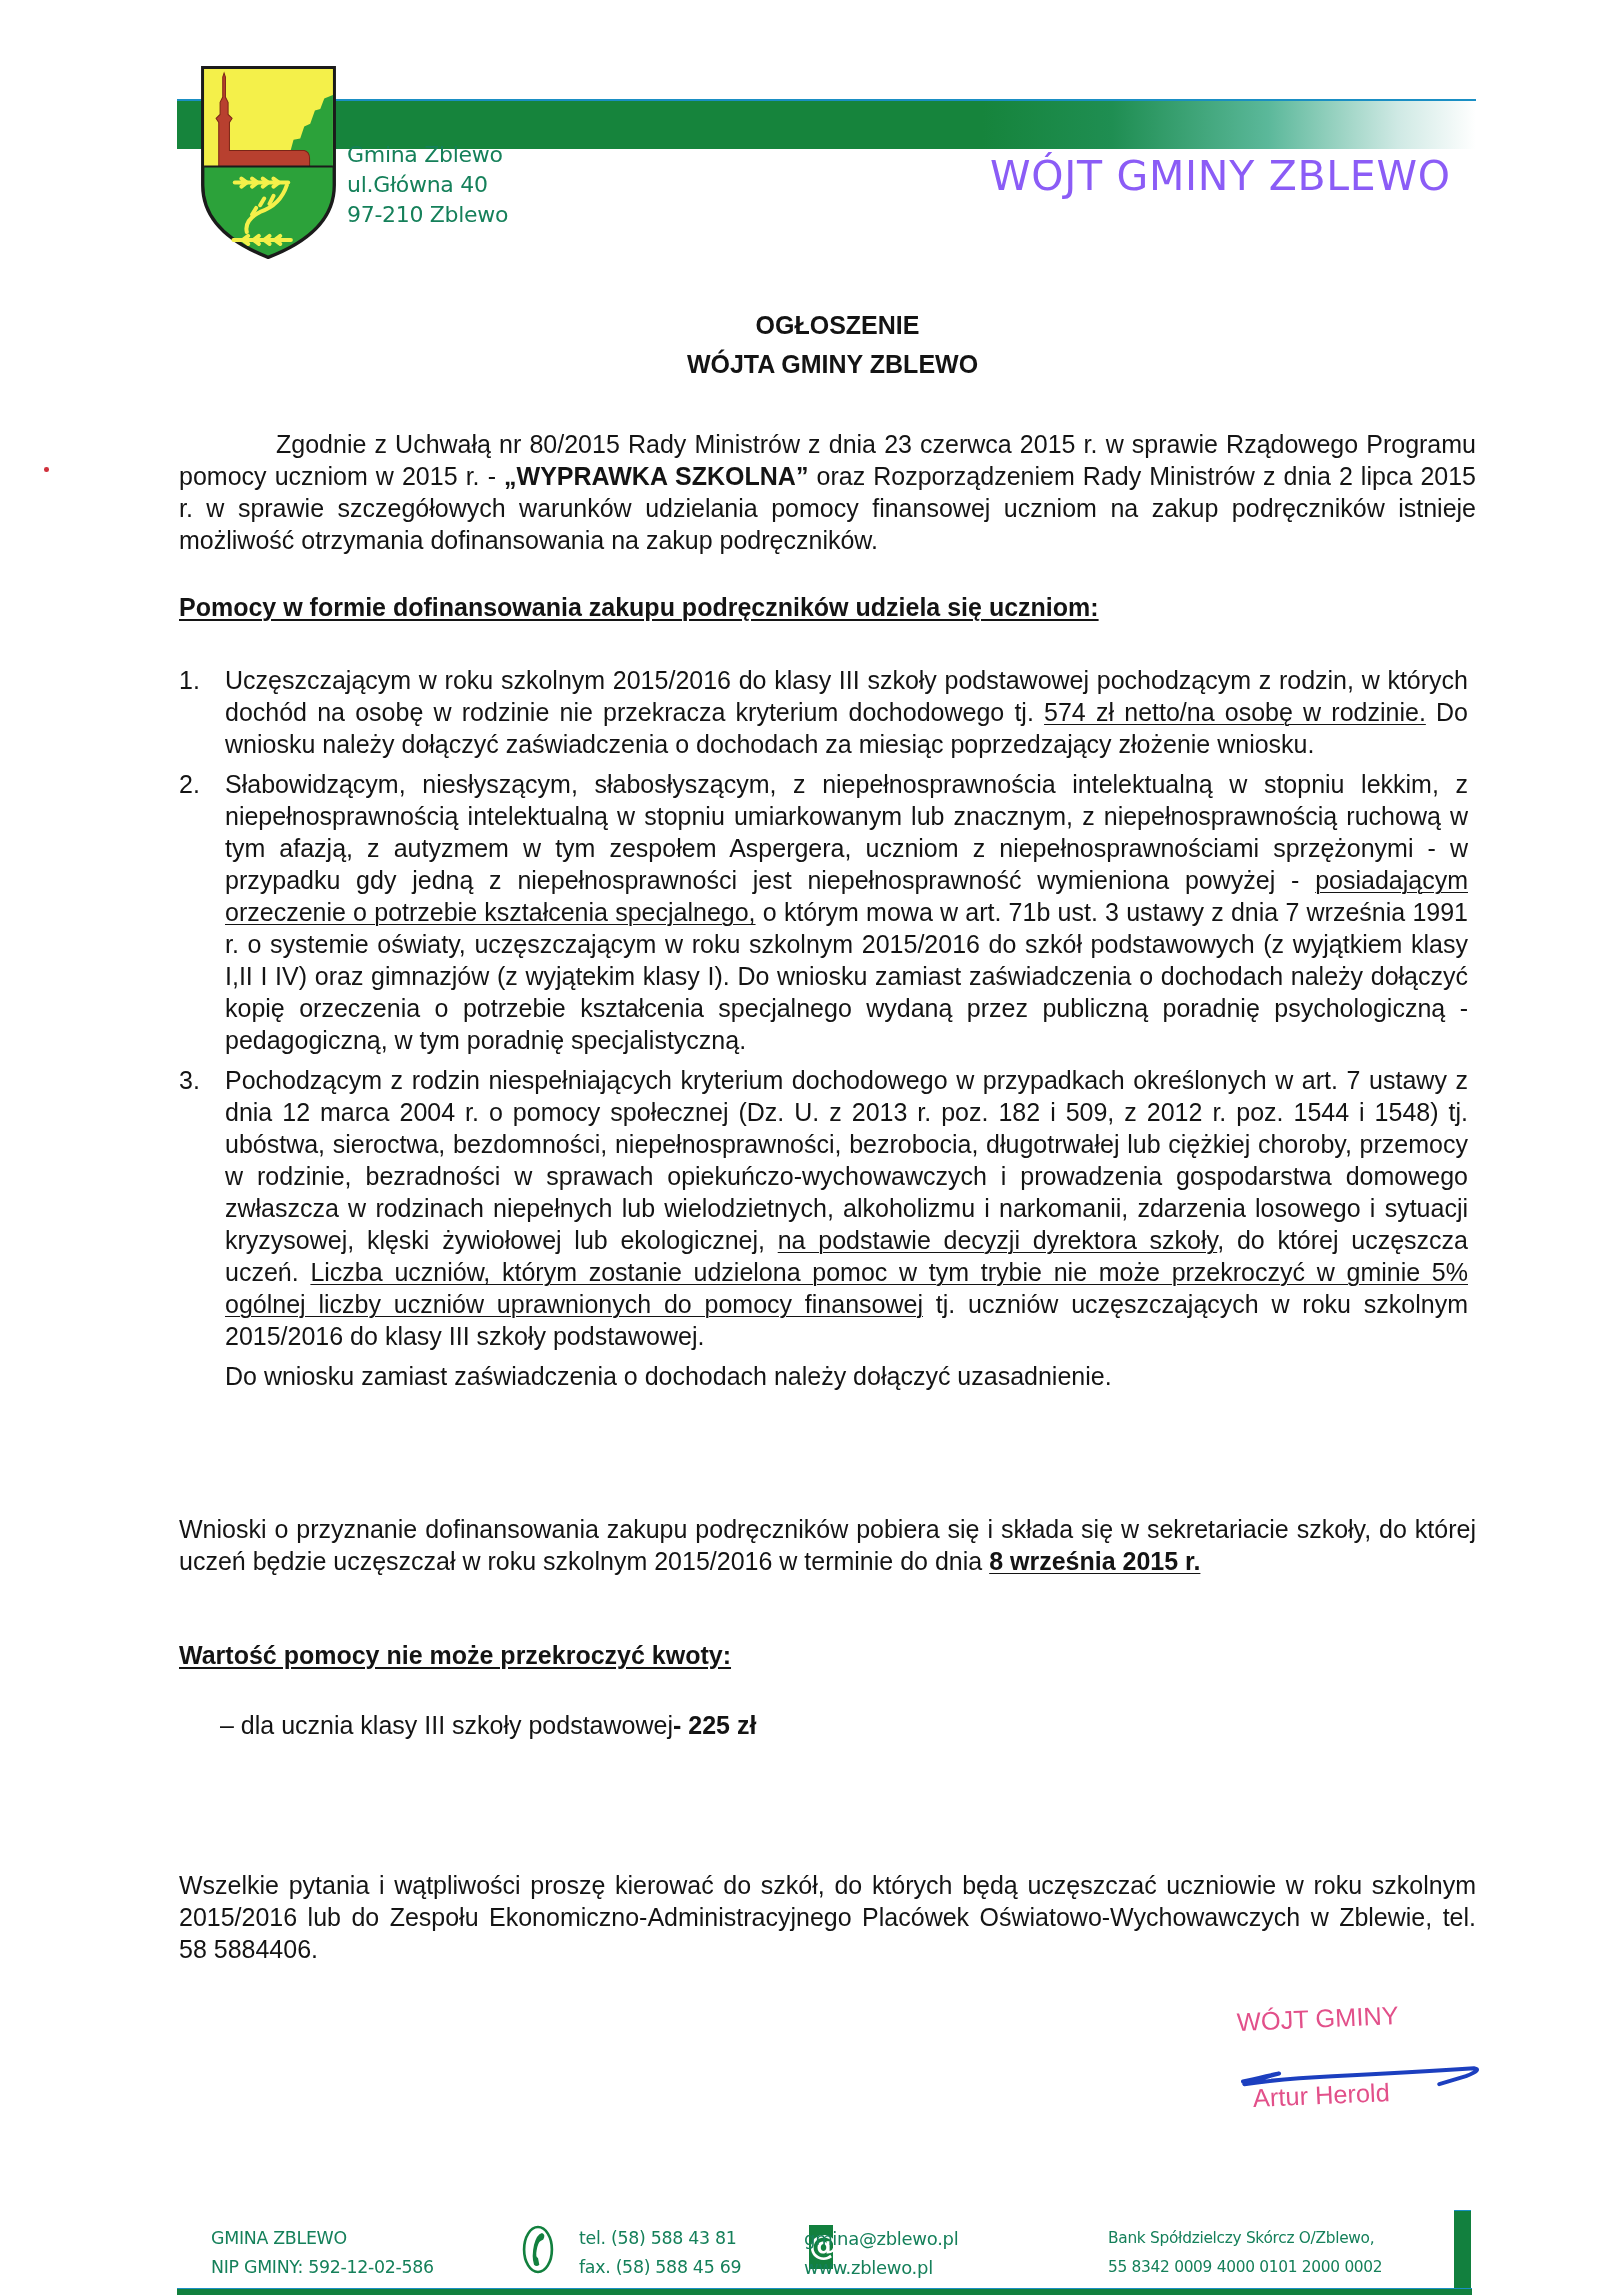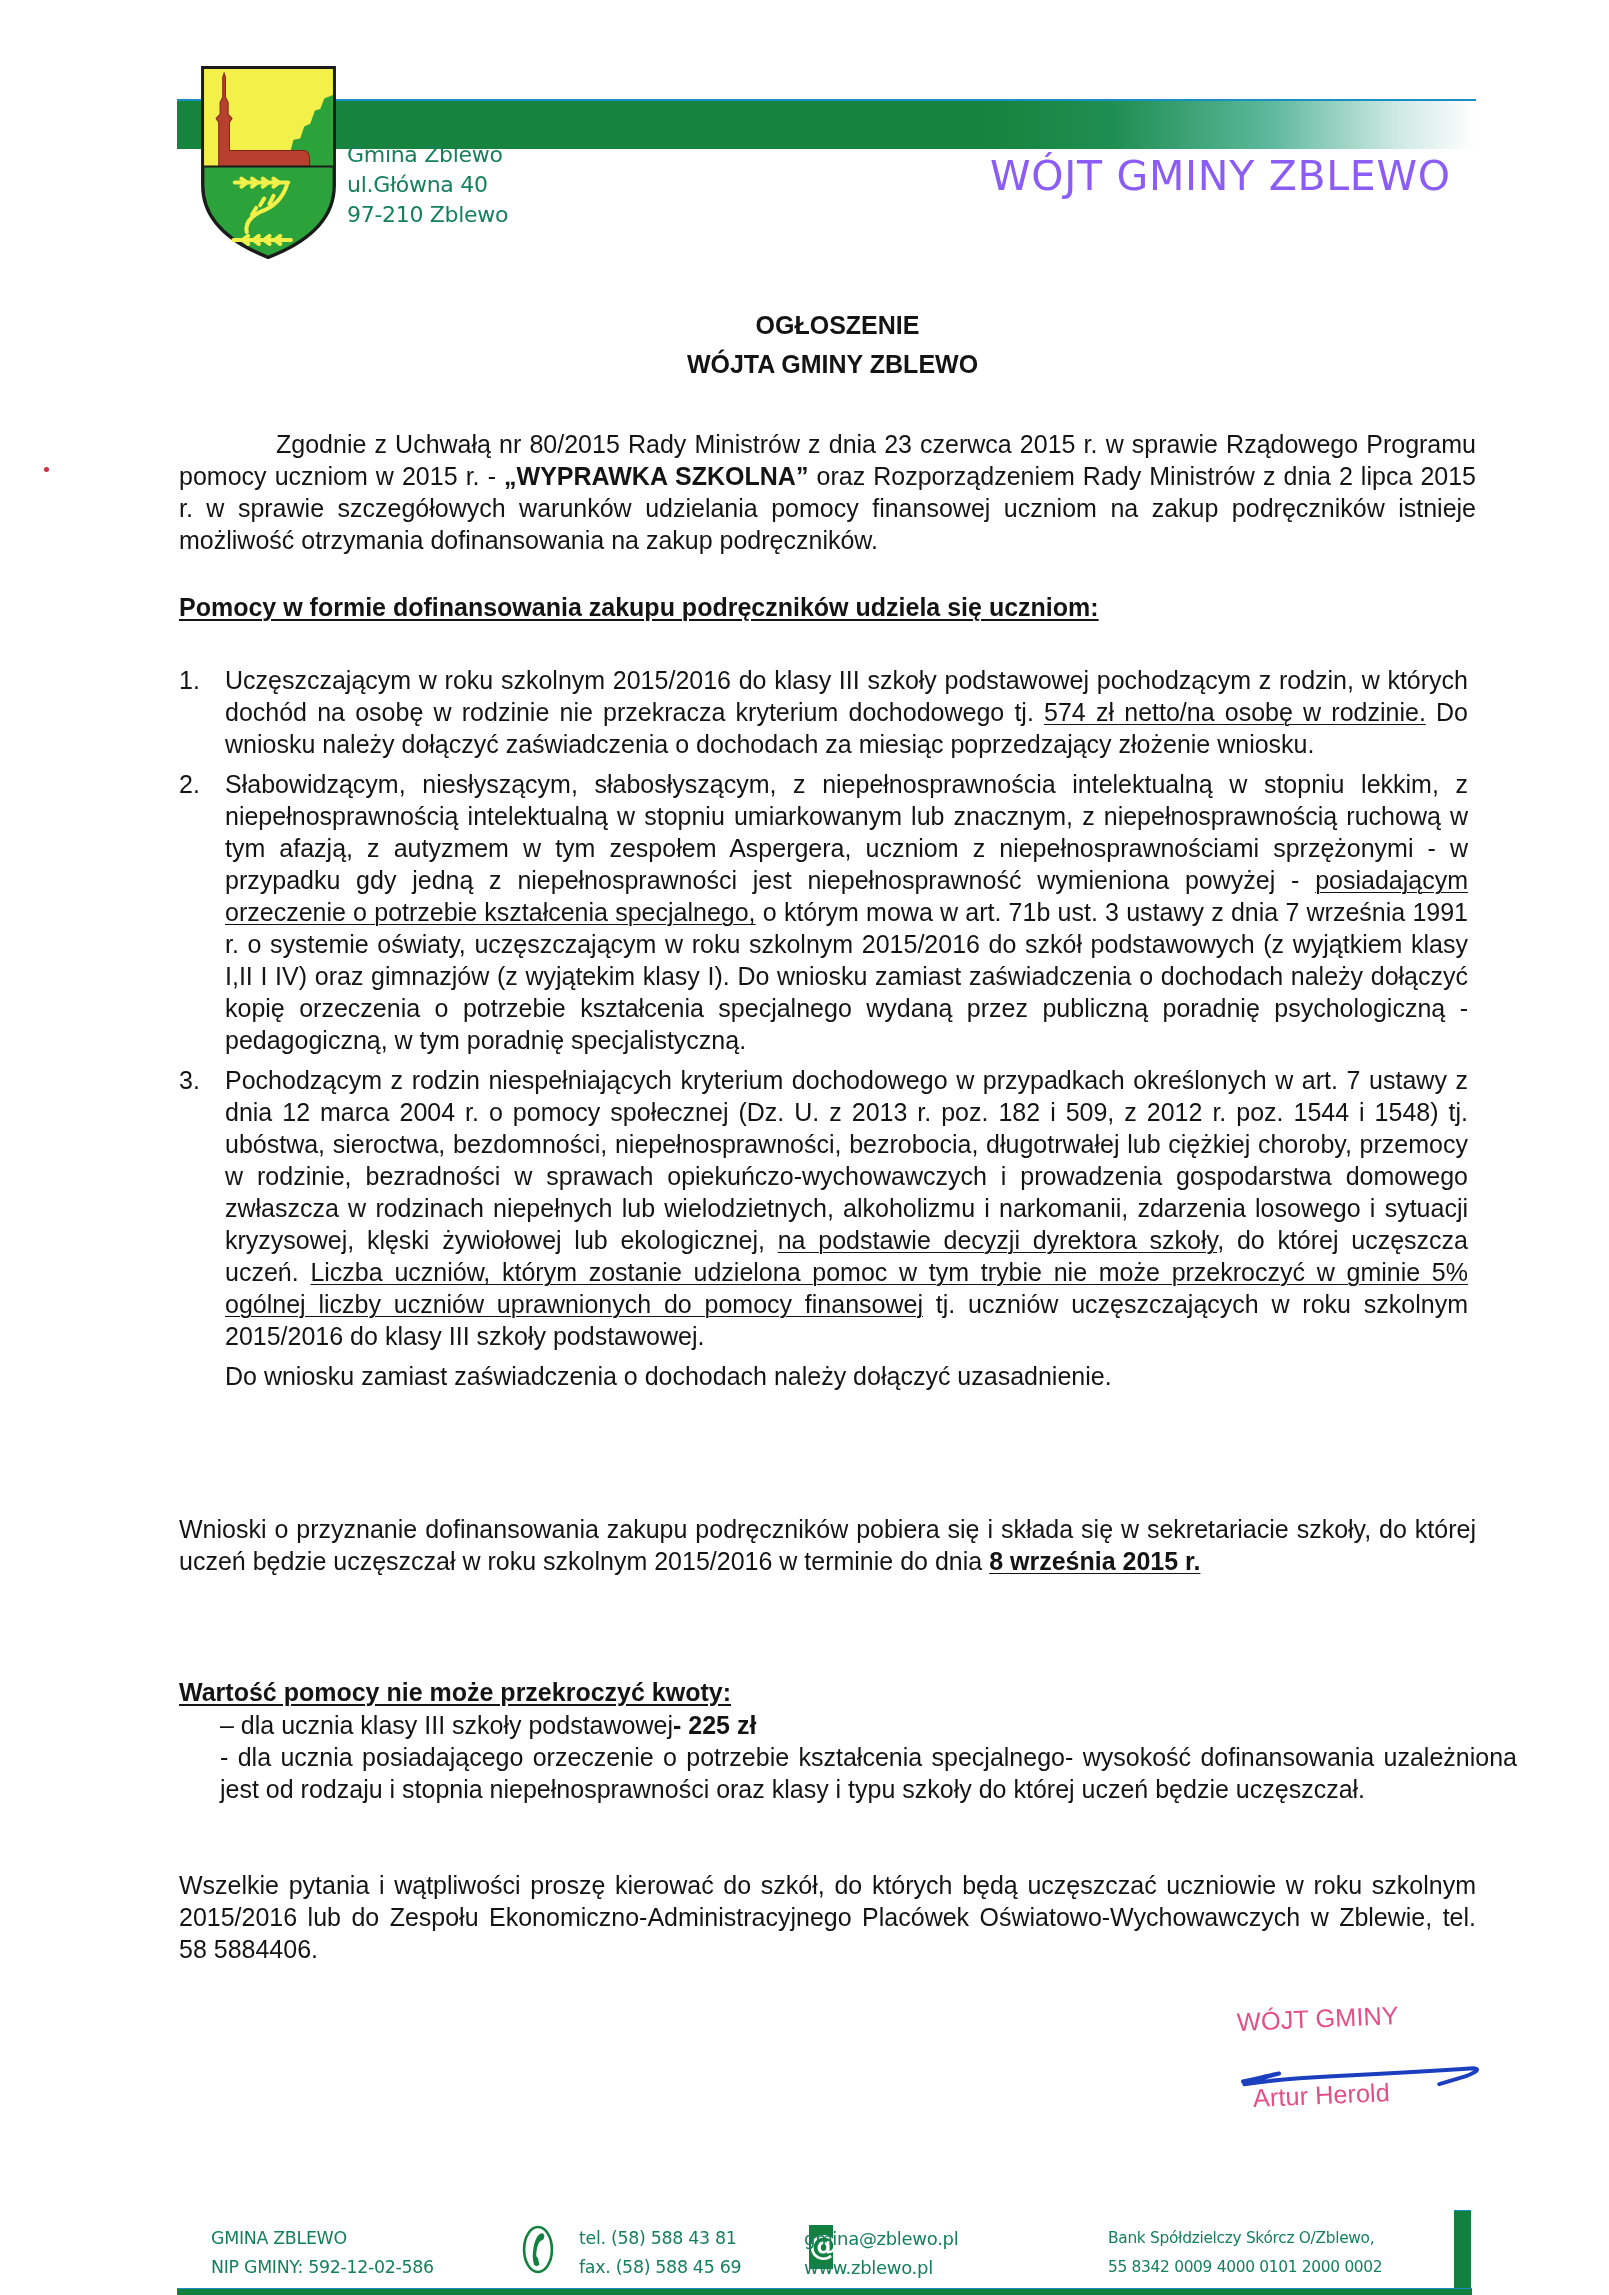--- a/index.html
+++ b/index.html
@@ -110,26 +110,25 @@
     <span class="num">3.</span>
     <p><span>Pochodzącym z rodzin  niespełniających kryterium dochodowego w przypadkach określonych w art. 7 ustawy z dnia 12 marca 2004 r. o pomocy społecznej (Dz. U. z 2013 r. poz. 182 i 509, z  2012 r. poz. 1544 i 1548) tj. ubóstwa, sieroctwa, bezdomności, niepełnosprawności, bezrobocia, długotrwałej lub ciężkiej choroby, przemocy w rodzinie, bezradności w sprawach opiekuńczo-wychowawczych i prowadzenia gospodarstwa domowego zwłaszcza w rodzinach niepełnych lub wielodzietnych, alkoholizmu i narkomanii, zdarzenia losowego i sytuacji kryzysowej, klęski żywiołowej lub ekologicznej, </span><span class="u">na podstawie decyzji dyrektora szkoły</span><span>, do której uczęszcza uczeń. </span><span class="u">Liczba uczniów, którym zostanie udzielona pomoc w tym trybie nie może przekroczyć w gminie 5% ogólnej liczby uczniów uprawnionych do pomocy finansowej</span><span> tj. uczniów uczęszczających w roku szkolnym 2015/2016 do klasy III szkoły podstawowej.</span></p>
     <p>Do wniosku zamiast zaświadczenia o dochodach należy dołączyć uzasadnienie.</p>
   </div>
 </div>
 
 <div class="abs para" style="top: 1513px;">
   <p><span>Wnioski o przyznanie dofinansowania zakupu podręczników pobiera się i składa się w sekretariacie szkoły, do której uczeń będzie uczęszczał w roku szkolnym 2015/2016 w terminie do dnia </span><span class="b u">8 września 2015 r.</span></p>
 </div>
 
-<div class="abs para" style="top: 1676px;">
+<div class="abs para" style="top: 1639px;">
   <p class="heading">Wartość pomocy nie może przekroczyć kwoty:</p>
 </div>
 <div class="abs para" style="top: 1709px; margin-left: 41px;">
   <p style="text-align:left;"><span>– dla ucznia klasy III szkoły podstawowej</span><span class="b">- 225 zł</span></p>
-  <p><span>- dla ucznia posiadającego orzeczenie o potrzebie kształcenia specjalnego- wysokość dofinansowania uzależniona jest od rodzaju i stopnia niepełnosprawności oraz klasy i typu szkoły do której uczeń będzie uczęszczał.</span></p>
 </div>
 
 <div class="abs para" style="top: 1869px;">
   <p>Wszelkie pytania i wątpliwości proszę kierować do szkół, do których będą uczęszczać uczniowie w roku szkolnym 2015/2016 lub do Zespołu Ekonomiczno-Administracyjnego Placówek Oświatowo-Wychowawczych w Zblewie, tel. 58 5884406.</p>
 </div>
 
 <div class="abs stamp stamp-1">WÓJT GMINY</div>
 <svg class="abs signature" viewBox="0 0 370 40">
   <path d="M6 26 Q40 18 60 14 Q30 22 8 30 Q60 22 140 18 Q260 12 352 6 Q365 8 340 18 L300 30" fill="none" stroke="#1c3fbf" stroke-width="6" stroke-linecap="round" stroke-linejoin="round"></path>
 </svg>

